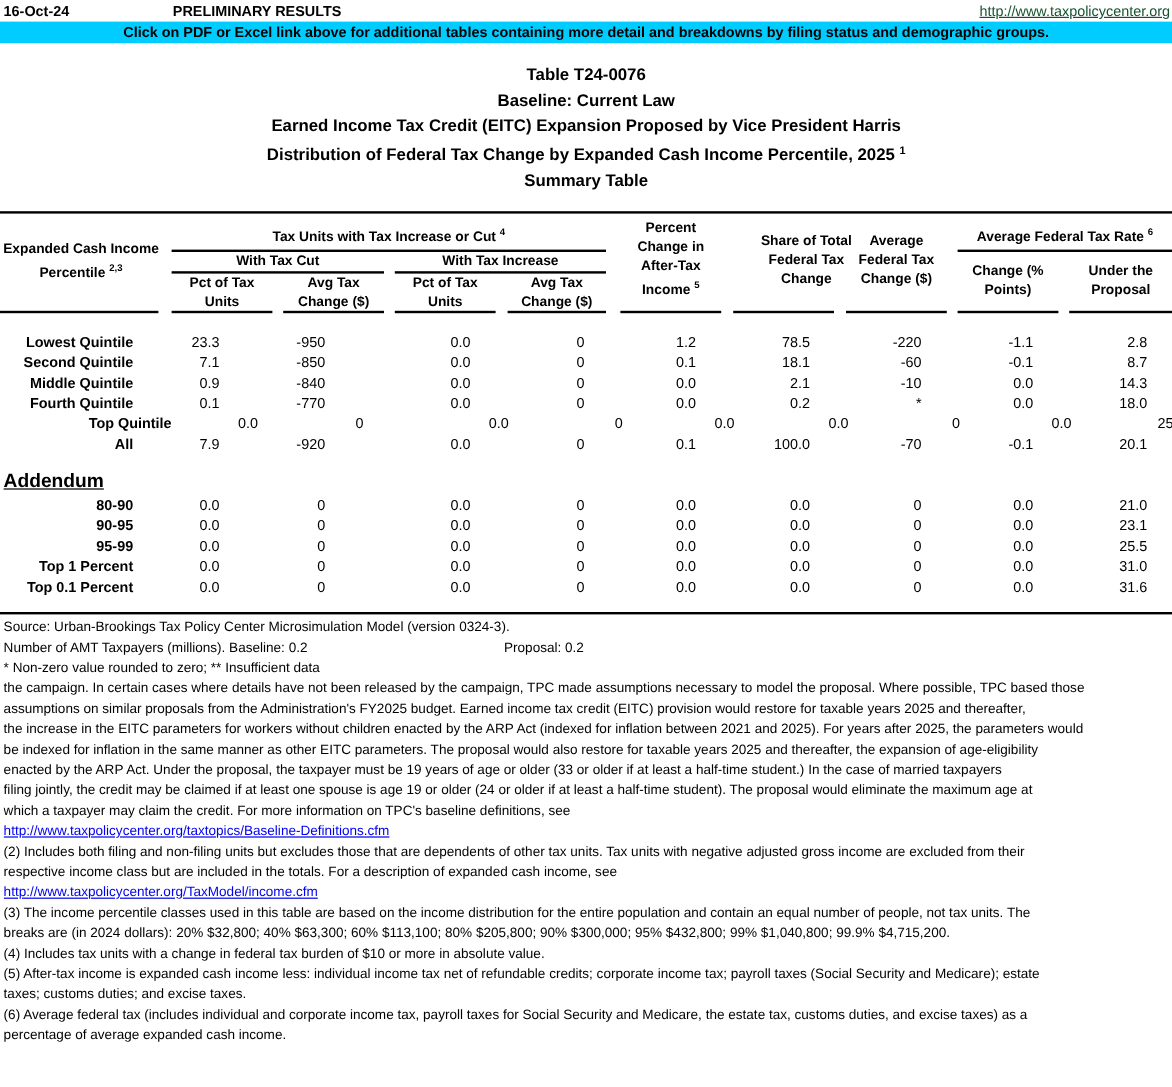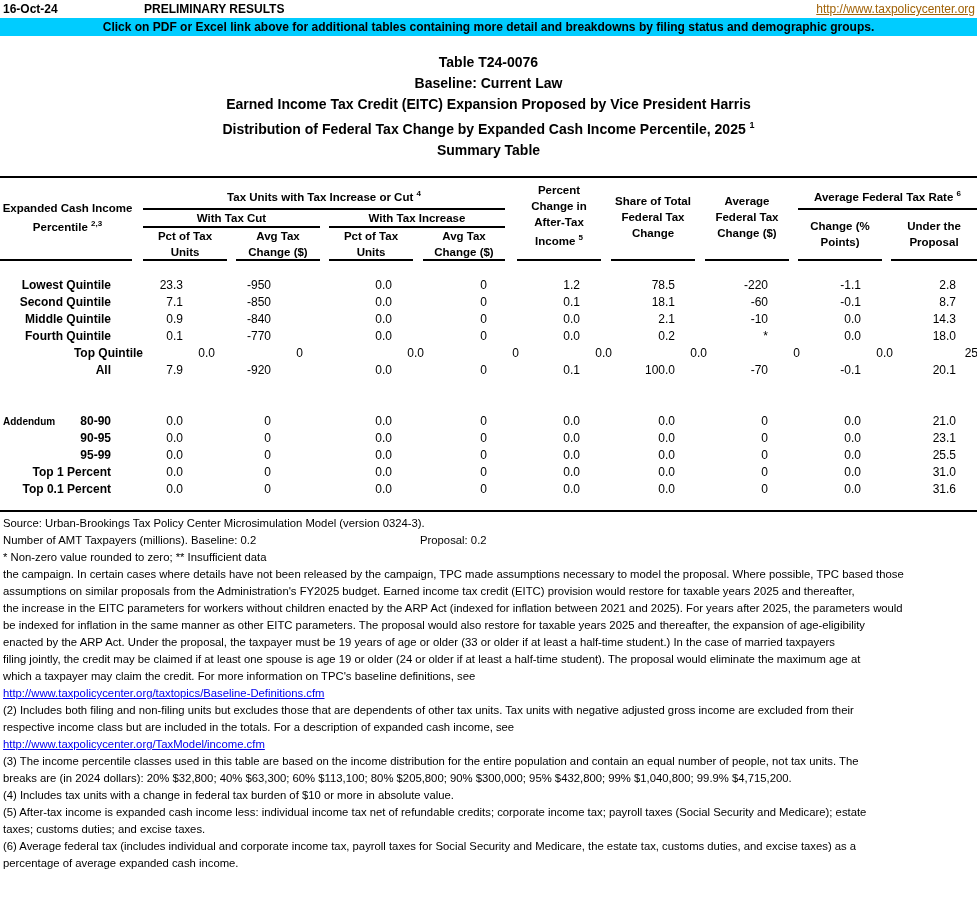--- a/index.html
+++ b/index.html
@@ -6,38 +6,38 @@
   body {
     width: 977px; height: 906px; overflow: hidden; position: relative;
     font-family: "Liberation Sans", sans-serif; color: #000;
   }
   .topbar {
     position: absolute; left: 0; top: 0; width: 977px; height: 17px;
     font-size: 12px; font-weight: bold; line-height: 17px;
   }
   .topbar .date { position: absolute; left: 3px; top: 1px; }
   .topbar .prelim { position: absolute; left: 144px; top: 1px; }
-  .topbar .url { position: absolute; right: 2px; top: 1px; font-weight: normal; color: #a16207; text-decoration: underline; }
+  .topbar .url { position: absolute; right: 2px; top: 1px; font-weight: normal; color: #14532d; text-decoration: underline; }
   .banner {
     position: absolute; left: 0; top: 18px; width: 977px; height: 18px;
     background: #00ccff; font-size: 12px; font-weight: bold; text-align: center; line-height: 18px;
   }
   .titles {
     position: absolute; left: 0; top: 52px; width: 977px; text-align: center;
     font-weight: bold; font-size: 14px; line-height: 21px;
   }
   .titles sup { font-size: 9px; }
   .thick { position: absolute; left: 0; width: 977px; height: 2px; background: #000; }
   .hdr { position: absolute; font-size: 11.5px; font-weight: bold; text-align: center; line-height: 16px; }
   .hdr sup { font-size: 8px; }
   .uline { position: absolute; height: 1.5px; background: #000; }
   .row { position: absolute; left: 0; width: 977px; height: 17px; font-size: 12px; line-height: 17px; }
   .row .lbl { position: absolute; right: 866px; font-weight: bold; text-align: right; white-space: nowrap; }
   .row .c { position: absolute; text-align: right; white-space: nowrap; }
-  .addendum { position: absolute; left: 3px; top: 416px; font-size: 10px; font-weight: bold; }
+  .addendum { position: absolute; left: 3px; top: 393px; font-size: 16px; font-weight: bold; text-decoration: underline; }
   .notes {
     position: absolute; left: 3px; top: 515px; width: 974px;
     font-size: 11.3px; line-height: 17px; white-space: nowrap;
   }
   .notes div { white-space: nowrap; overflow: hidden; }
   .notes a { color: #0000ee; text-decoration: underline; }
   .amt span.prop { position: absolute; left: 417px; }
 </style>
 </head>
 <body>
@@ -74,21 +74,21 @@
 <div class="uline" style="left:329px;top:226px;width:176px;"></div>
 
 <div class="hdr" style="left:143px;top:228px;width:84px;">Pct of Tax Units</div>
 <div class="hdr" style="left:236px;top:228px;width:84px;">Avg Tax Change ($)</div>
 <div class="hdr" style="left:329px;top:228px;width:84px;">Pct of Tax Units</div>
 <div class="hdr" style="left:423px;top:228px;width:82px;">Avg Tax Change ($)</div>
 
 <div class="hdr" style="left:517px;top:182px;width:84px;">
   <span>Percent Change in After-Tax Income</span> <sup>5</sup>
 </div>
-<div class="hdr" style="left:611px;top:193px;width:84px;">Share of Total Federal Tax Change</div>
+<div class="hdr" style="left:630px;top:193px;width:84px;">Share of Total Federal Tax Change</div>
 <div class="hdr" style="left:705px;top:193px;width:84px;">Average Federal Tax Change ($)</div>
 
 <div class="hdr" style="left:798px;top:186px;width:179px;">
   <span>Average Federal Tax Rate</span> <sup>6</sup>
 </div>
 <div class="uline" style="left:798px;top:208px;width:179px;"></div>
 <div class="hdr" style="left:798px;top:218px;width:84px;">Change (% Points)</div>
 <div class="hdr" style="left:891px;top:218px;width:86px;">Under the Proposal</div>
 
 <div class="uline" style="left:0;top:259px;width:132px;"></div>

